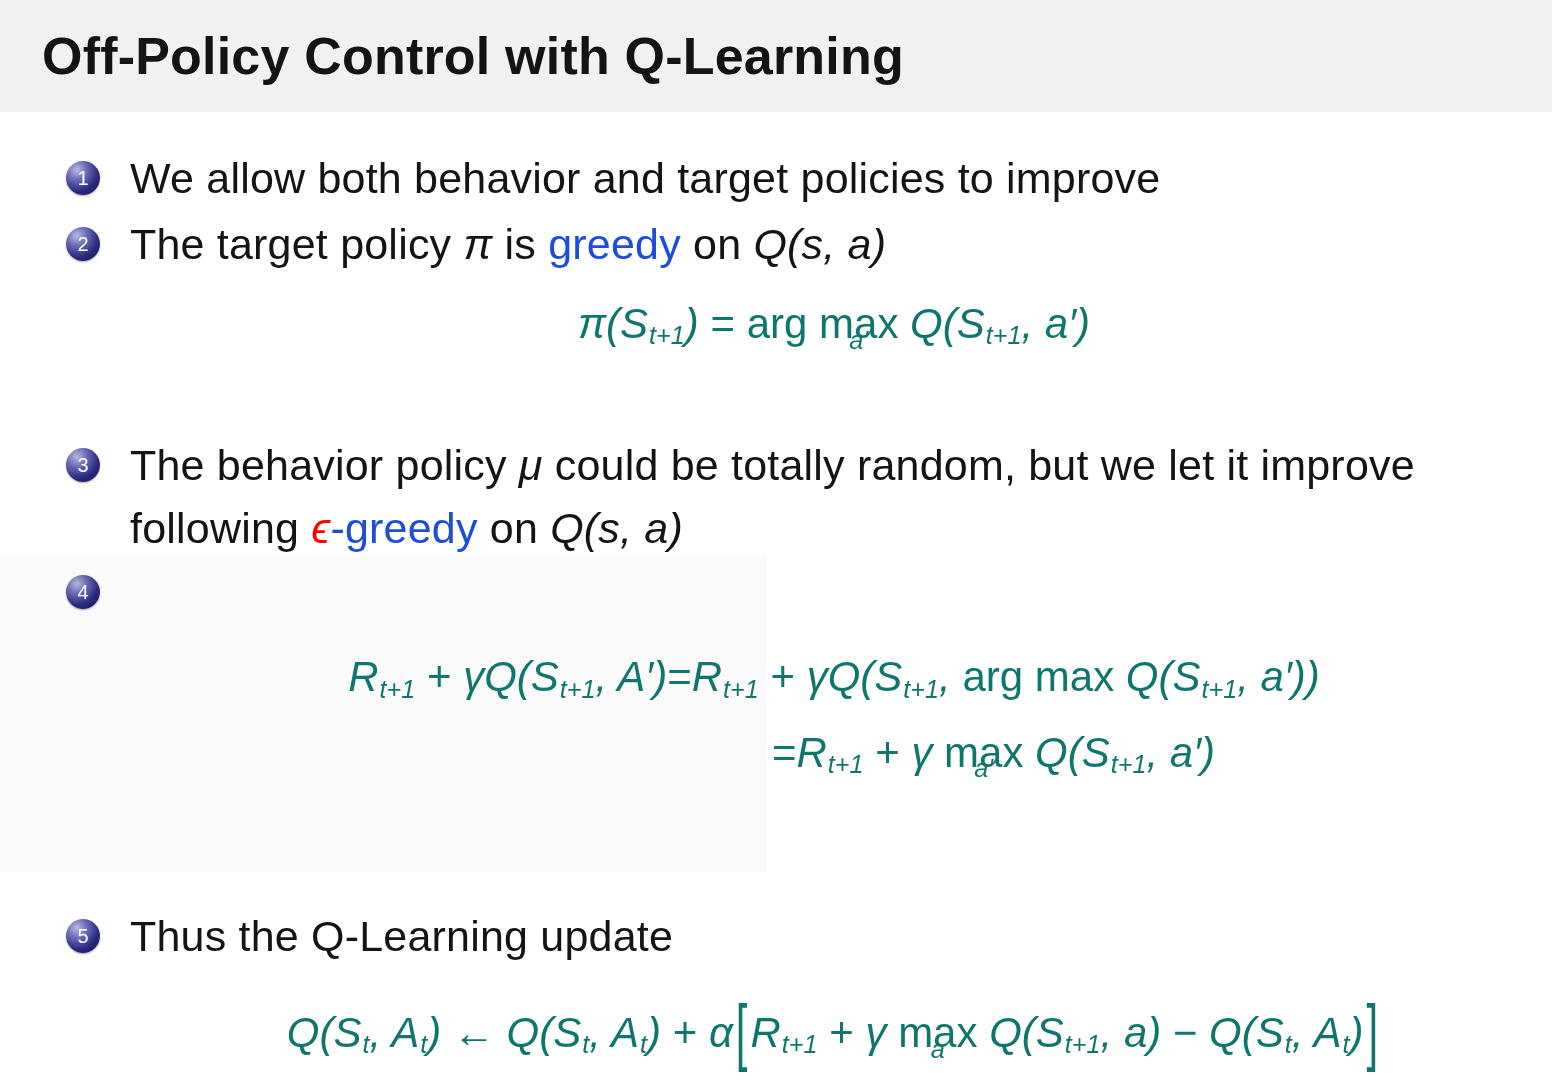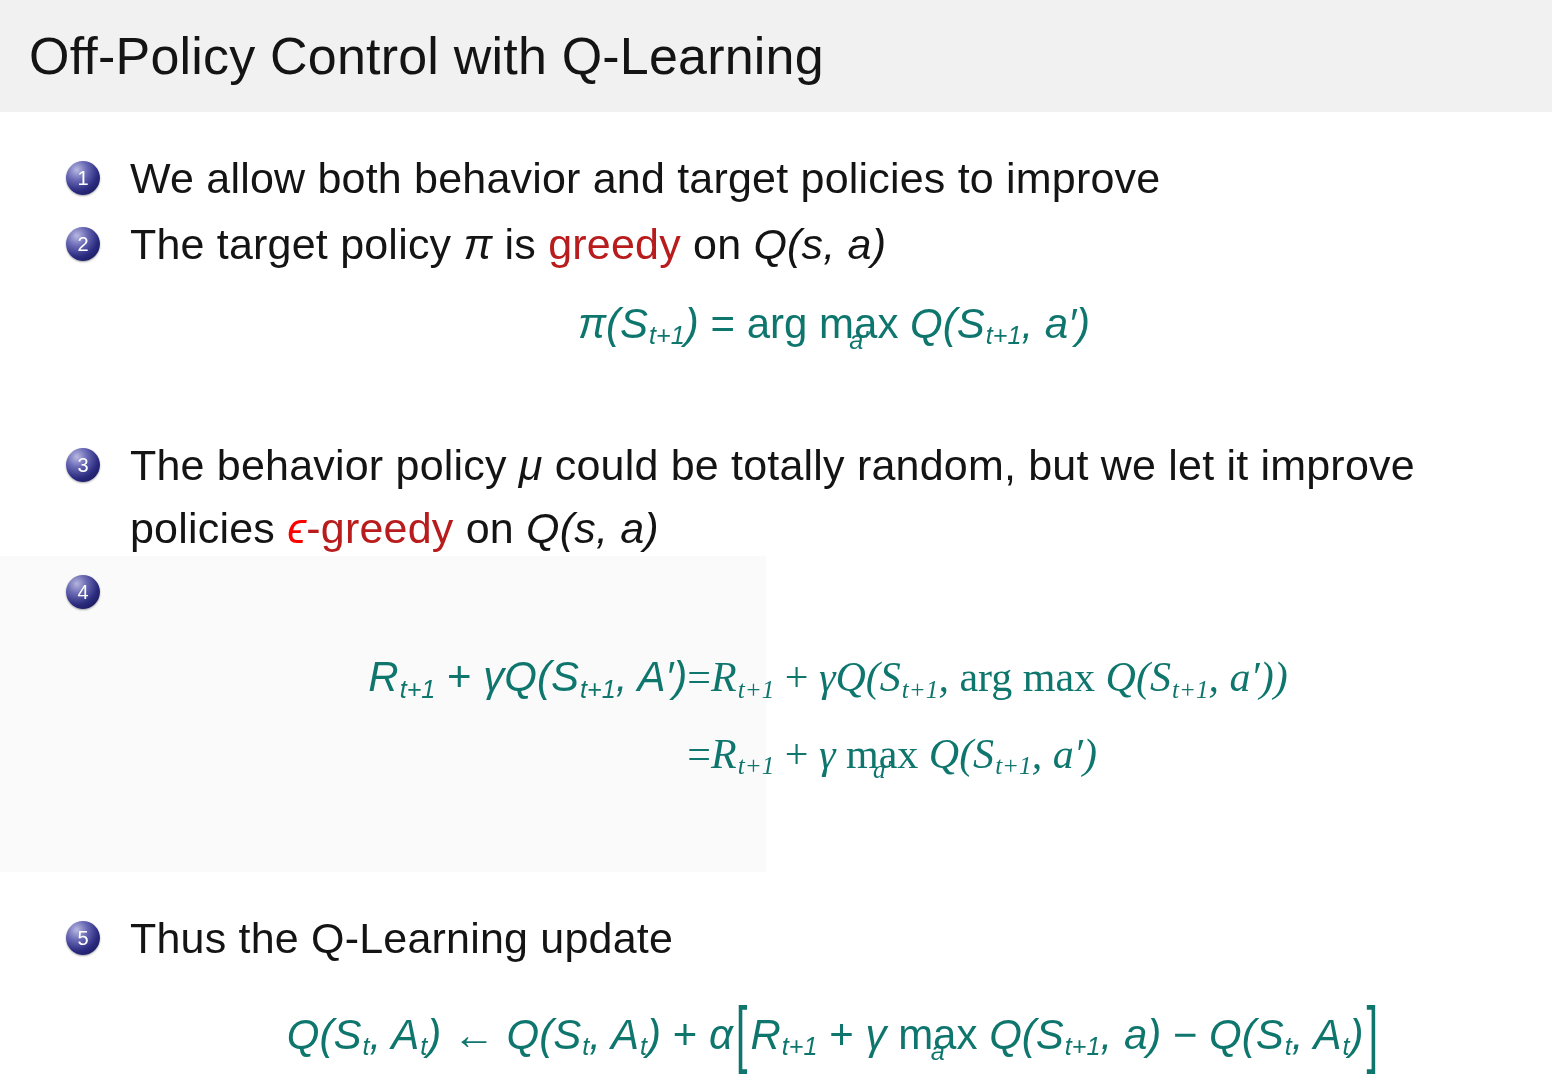--- a/index.html
+++ b/index.html
@@ -7,58 +7,58 @@
     width:1552px;height:1080px;overflow:hidden;background:#ffffff;
     font-family:"Liberation Sans","DejaVu Sans",sans-serif;color:#141414;
     position:relative;
   }
   
   .header{
     width:100%;height:112px;background:#f1f1f1;box-sizing:border-box;
     display:flex;align-items:center;
   }
   .title{
-    font-size:52px;letter-spacing:0.2px;color:#141414;padding-left:29px;
-    font-weight:400;
+    font-size:52px;letter-spacing:0.2px;color:#141414;padding-left:42px;
+    font-weight:700;
   }
   
   .bullet{display:flex;gap:30px;padding-left:66px;}
   .ball{
     width:34px;height:34px;border-radius:50%;flex:none;margin-top:5px;
     background:radial-gradient(circle at 32% 26%, #b9b9e2 0%, #6a6ab6 30%, #2b2b80 62%, #10104a 100%);
     color:#ffffff;display:flex;align-items:center;justify-content:center;
     font-size:20px;line-height:1;
     box-shadow:0 1px 2px rgba(0,0,0,0.35);
   }
   .bullet-text{font-size:43px;letter-spacing:0.2px;}
   .bullet-line{line-height:44px;}
   .bullet-line + .bullet-line{margin-top:19px;}
   .seg-pl{}
   .seg-mt{font-style:italic;}
-  .seg-rd{color:#b91c1c;}
+  .seg-rd{color:#1d4ed8;}
   .seg-rm{color:#ff0000;font-style:italic;}
   
   .math{font-size:42px;color:#0f766e;}
   .tk-it{font-style:italic;}
   .tk-up{}
   .tk-sb{font-style:italic;font-size:0.6em;vertical-align:-0.25em;margin-left:1px;}
   .tk-stk{position:relative;display:inline-block;line-height:1;}
   .stk-top{}
   .stk-bot{
     position:absolute;left:50%;transform:translateX(-50%);top:0.98em;
     font-size:0.6em;font-style:italic;line-height:1;white-space:nowrap;
   }
   .tk-big{display:inline-block;transform:scaleY(1.75);transform-origin:50% 55%;margin:0 3px;vertical-align:-0.04em;}
   .eq-center{width:fit-content;margin:28px auto 0;position:relative;left:58px;padding-bottom:34px;line-height:60px;white-space:nowrap;}
   .align-grid{
     display:grid;grid-template-columns:auto auto;width:fit-content;
-    margin:36px auto 0;position:relative;left:52px;padding-bottom:30px;
+    margin:36px auto 0;position:relative;left:58px;padding-bottom:30px;
   }
   .al-l{text-align:right;line-height:64px;white-space:nowrap;}
-  .al-r{text-align:left;line-height:64px;white-space:nowrap;font-family:Liberation Serif, serif;}
+  .al-r{text-align:center;line-height:64px;white-space:nowrap;}
   .eq-update{margin-top:40px;line-height:70px;}
   
   .mt-b1{margin-top:44px;}
   .mt-b2{margin-top:22px;}
   .mt-b3{margin-top:44px;}
   .mt-b4{margin-top:20px;}
   .mt-b5{margin-top:88px;}
   
   .artifact{
     position:absolute;left:0;top:556px;width:766px;height:316px;
@@ -93,21 +93,21 @@
 </div>
 
 <div class="math eq-center"><span class="tk-it">π(S</span><span class="tk-sb">t+1</span><span class="tk-it">)</span><span class="tk-up"> = arg </span><span class="tk-stk"><span class="stk-top">max</span><span class="stk-bot">a′</span></span><span class="tk-it"> Q(S</span><span class="tk-sb">t+1</span><span class="tk-it">, a′)</span></div>
 
 <div class="bullet mt-b3">
   <div class="ball">
     <span>3</span>
   </div>
   <div class="bullet-text">
     <div class="bullet-line"><span class="seg-pl">The behavior policy </span><span class="seg-mt">μ</span><span class="seg-pl"> could be totally random, but we let it improve</span></div>
-    <div class="bullet-line"><span class="seg-pl">policies </span><span class="seg-rm">ϵ</span><span class="seg-rd">-greedy</span><span class="seg-pl"> on </span><span class="seg-mt">Q(s, a)</span></div>
+    <div class="bullet-line"><span class="seg-pl">following </span><span class="seg-rm">ϵ</span><span class="seg-rd">-greedy</span><span class="seg-pl"> on </span><span class="seg-mt">Q(s, a)</span></div>
   </div>
 </div>
 
 <div class="bullet mt-b4">
   <div class="ball">
     <span>4</span>
   </div>
 </div>
 
 <div class="math align-grid">

